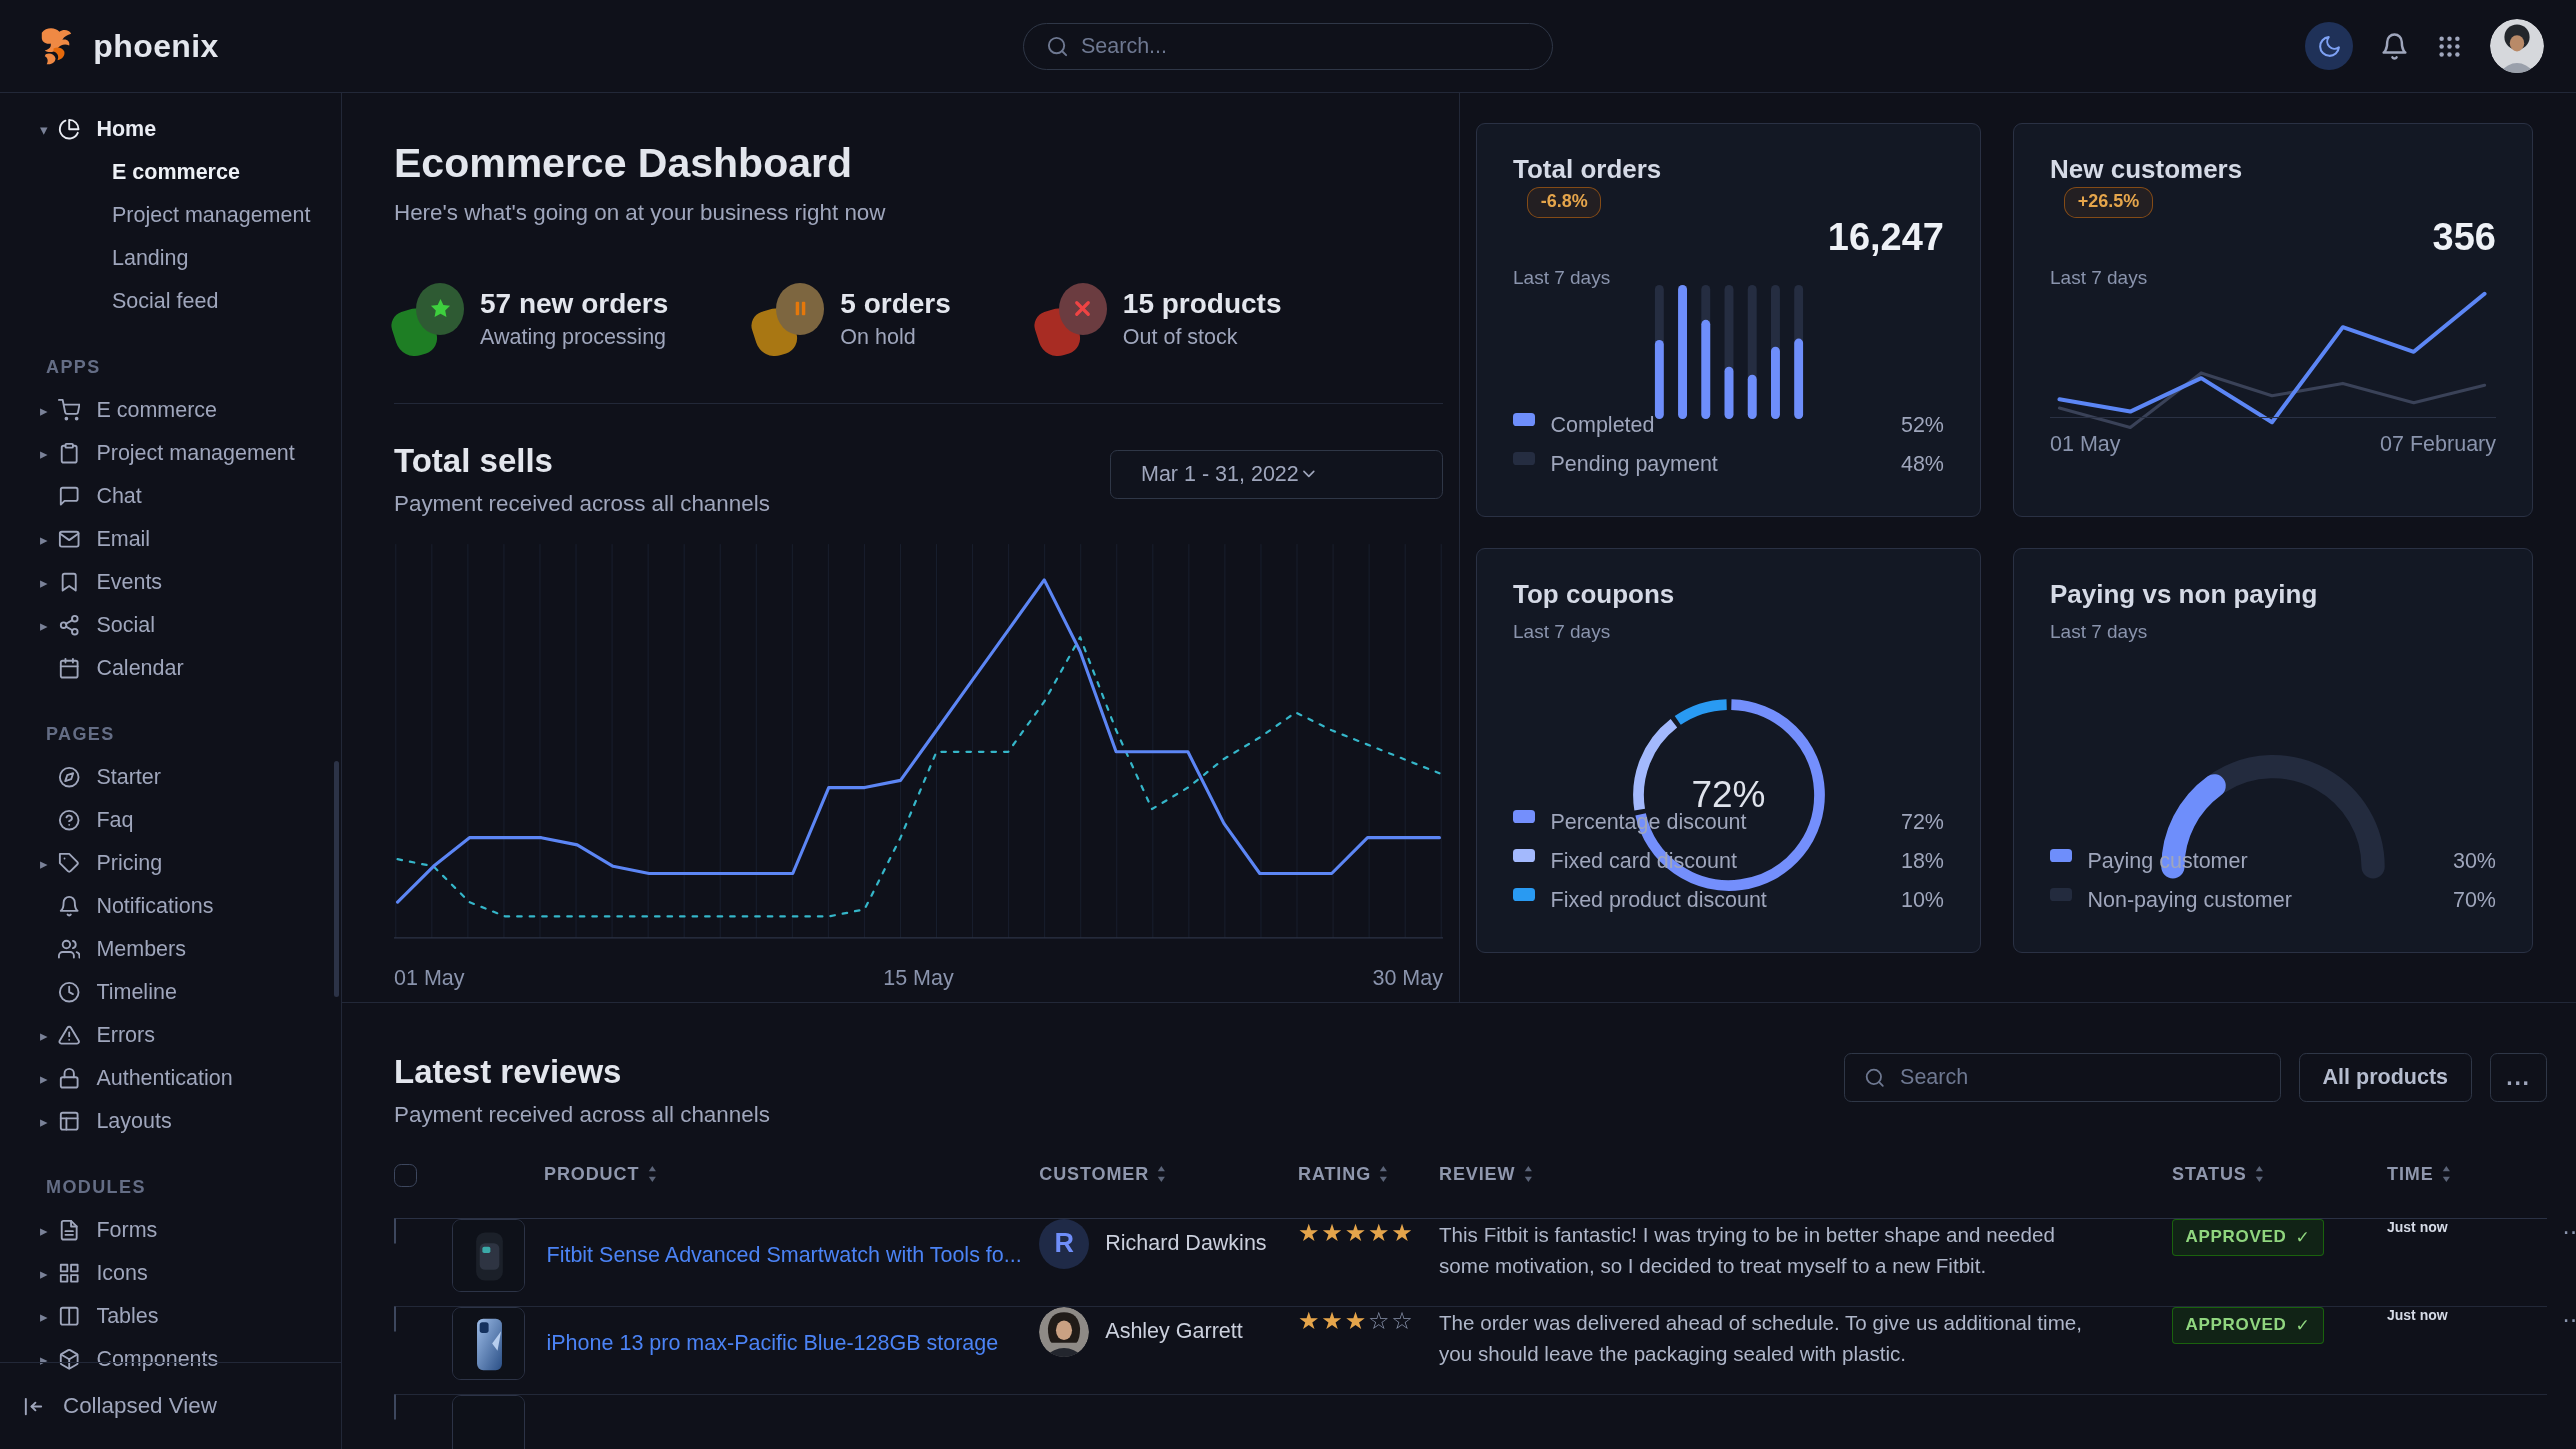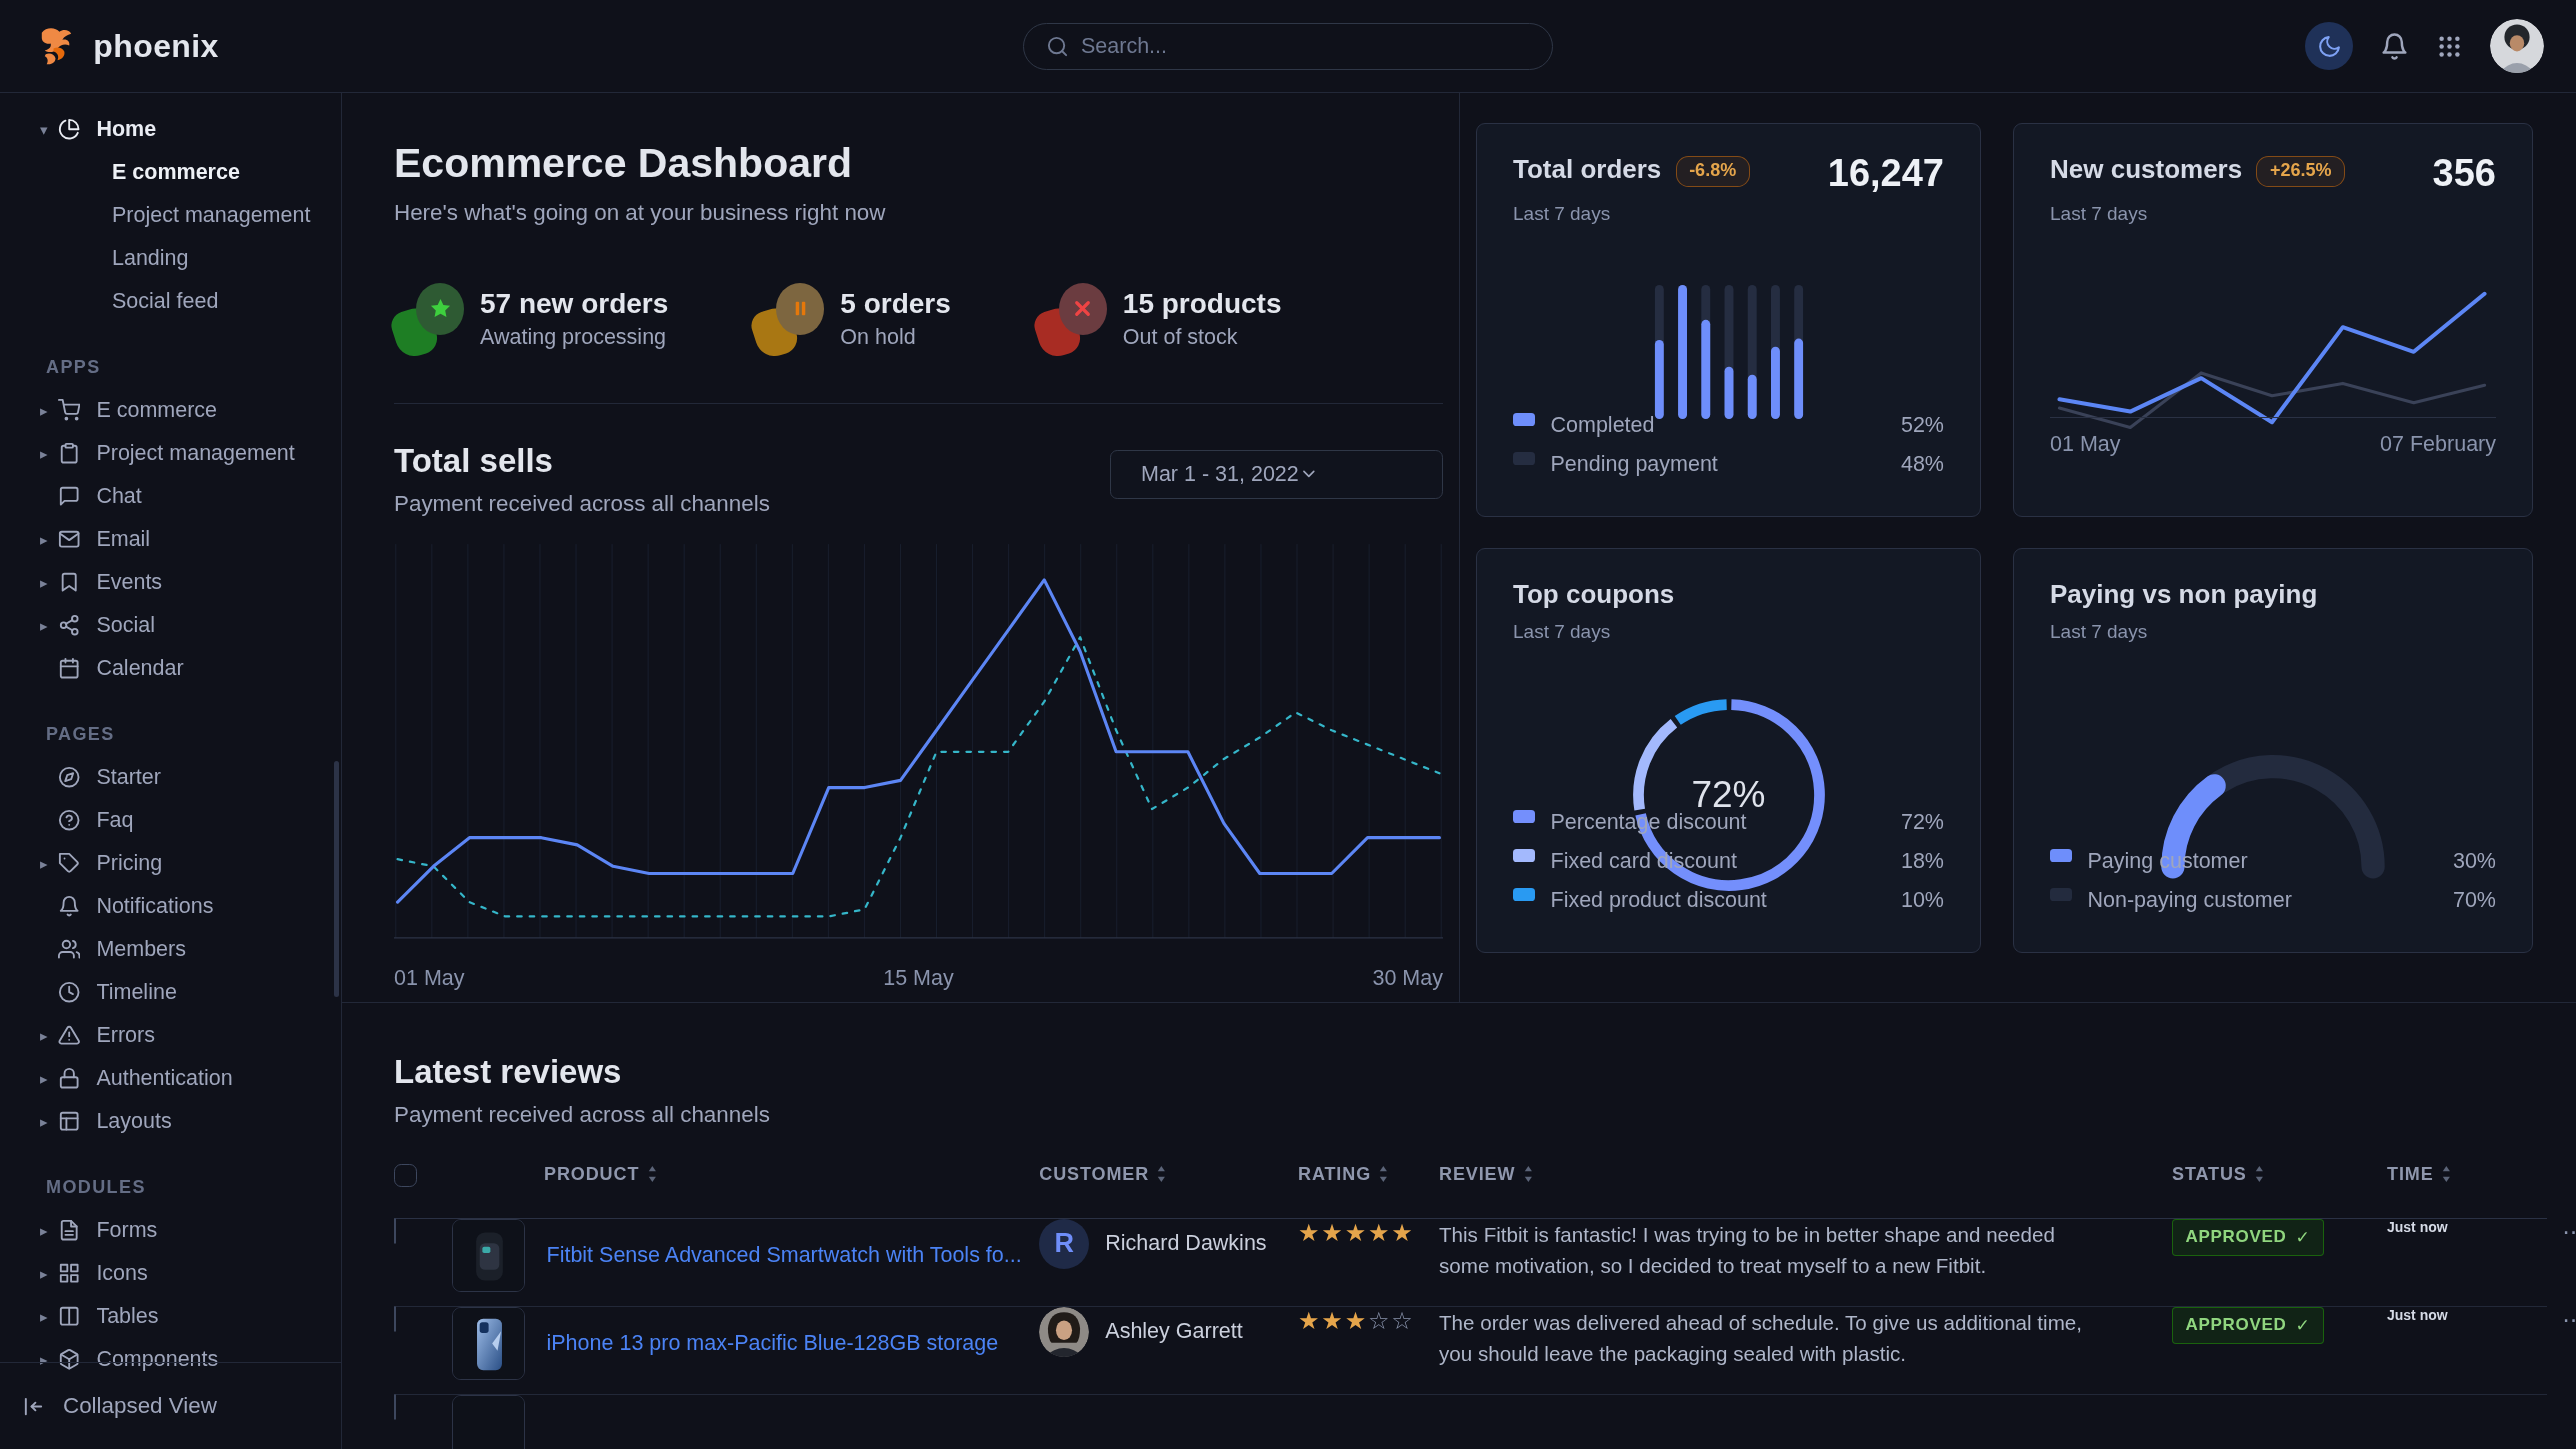--- a/index.html
+++ b/index.html
@@ -90,21 +90,21 @@
   .sells-xlabels { width:1049px; display:flex; font-size:21.5px; color:#8a94ad; margin-top:12.5px; }
   .sells-xlabels .t2 { margin:0 auto; }
 
   
   .right-col { position:absolute; left:1117px; top:0; width:1117px; height:909px;
     border-left:0.9px solid #222838; padding:30px 44px 0 16px; }
   .cards-grid { display:grid; grid-template-columns:505px 520px; grid-template-rows:394px 405px;
     column-gap:32px; row-gap:31px; }
   .card { background:#131824; border:0.9px solid #2a3144; border-radius:9px;
     padding:30px 36px 27px 36px; position:relative; }
-  .card-head { display:flex; align-items:flex-start; }
+  .card-head { display:flex; align-items:flex-start;flex-direction:column; }
   .card-title { font-size:26px; font-weight:700; color:#d5dae6; }
   .badge { margin-left:14.3px; margin-top:1.8px; font-size:18px; font-weight:700; color:#e5a54b;
     border:0.9px solid rgba(229,120,11,.5); background:rgba(229,120,11,.08);
     padding:3.6px 12.5px 4.5px; border-radius:12.5px; }
   .card-big { margin-left:auto; font-size:38px; font-weight:700; color:#eef1f6; line-height:1; }
   .card-period { margin-top:10.7px; font-size:19px; color:#8a94ad; }
   .legend { position:absolute; left:36px; right:36px; bottom:25px; }
   .legend-row { display:flex; align-items:flex-start; height:39px; }
   .legend-sw { width:21.5px; height:12.5px; border-radius:3.6px; margin-right:16px; flex:0 0 21.5px; }
   .legend-lbl { font-size:21.5px; color:#9fa6bc; }
@@ -662,20 +662,33 @@
       </div>
     </div>
   </section>
 
   <section class="reviews">
     <div class="rev-head">
       <div>
         <h2 class="sec-title">Latest reviews</h2>
         <div class="sec-sub">Payment received across all channels</div>
       </div>
+      <div class="rev-controls">
+        <div class="rev-search">
+          <span id="rev-search-ic">
+              <svg class="ic" style="width:21.5px;height:21.5px" viewBox="0 0 24 24" fill="none" stroke="currentColor" stroke-width="2" stroke-linecap="round" stroke-linejoin="round">
+                <circle cx="11" cy="11" r="8"></circle>
+                <line x1="21" y1="21" x2="16.65" y2="16.65"></line>
+              </svg>
+            </span>
+          <input type="text" placeholder="Search" style="">
+        </div>
+        <button class="btn">All products</button>
+        <button class="btn sm">...</button>
+      </div>
     </div>
     <div class="rtable" id="rtable">
         <div class="rrow rhead">
           <div class="cell c-check">
             <span class="checkbox"></span>
           </div>
           <div class="cell c-prod">PRODUCT<svg class="sorter" viewBox="0 0 12 18" fill="#5b6478">
               <path d="M6 0l4 6H2z"></path>
               <path d="M6 18l-4-6h8z"></path>
             </svg></div>

